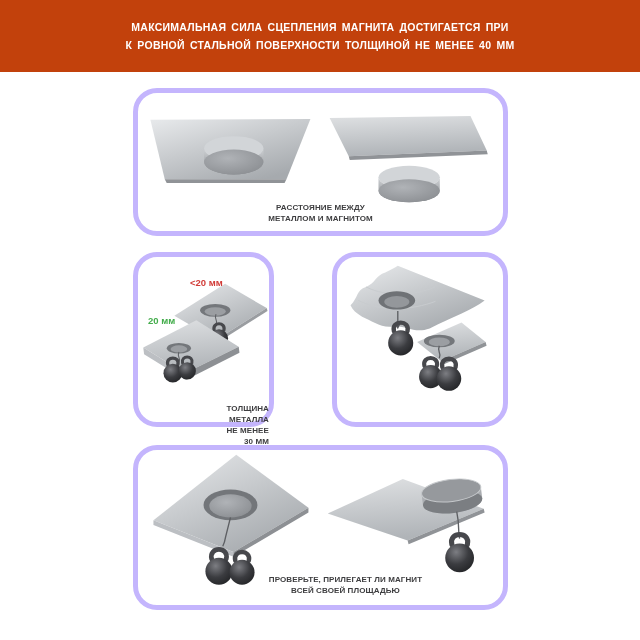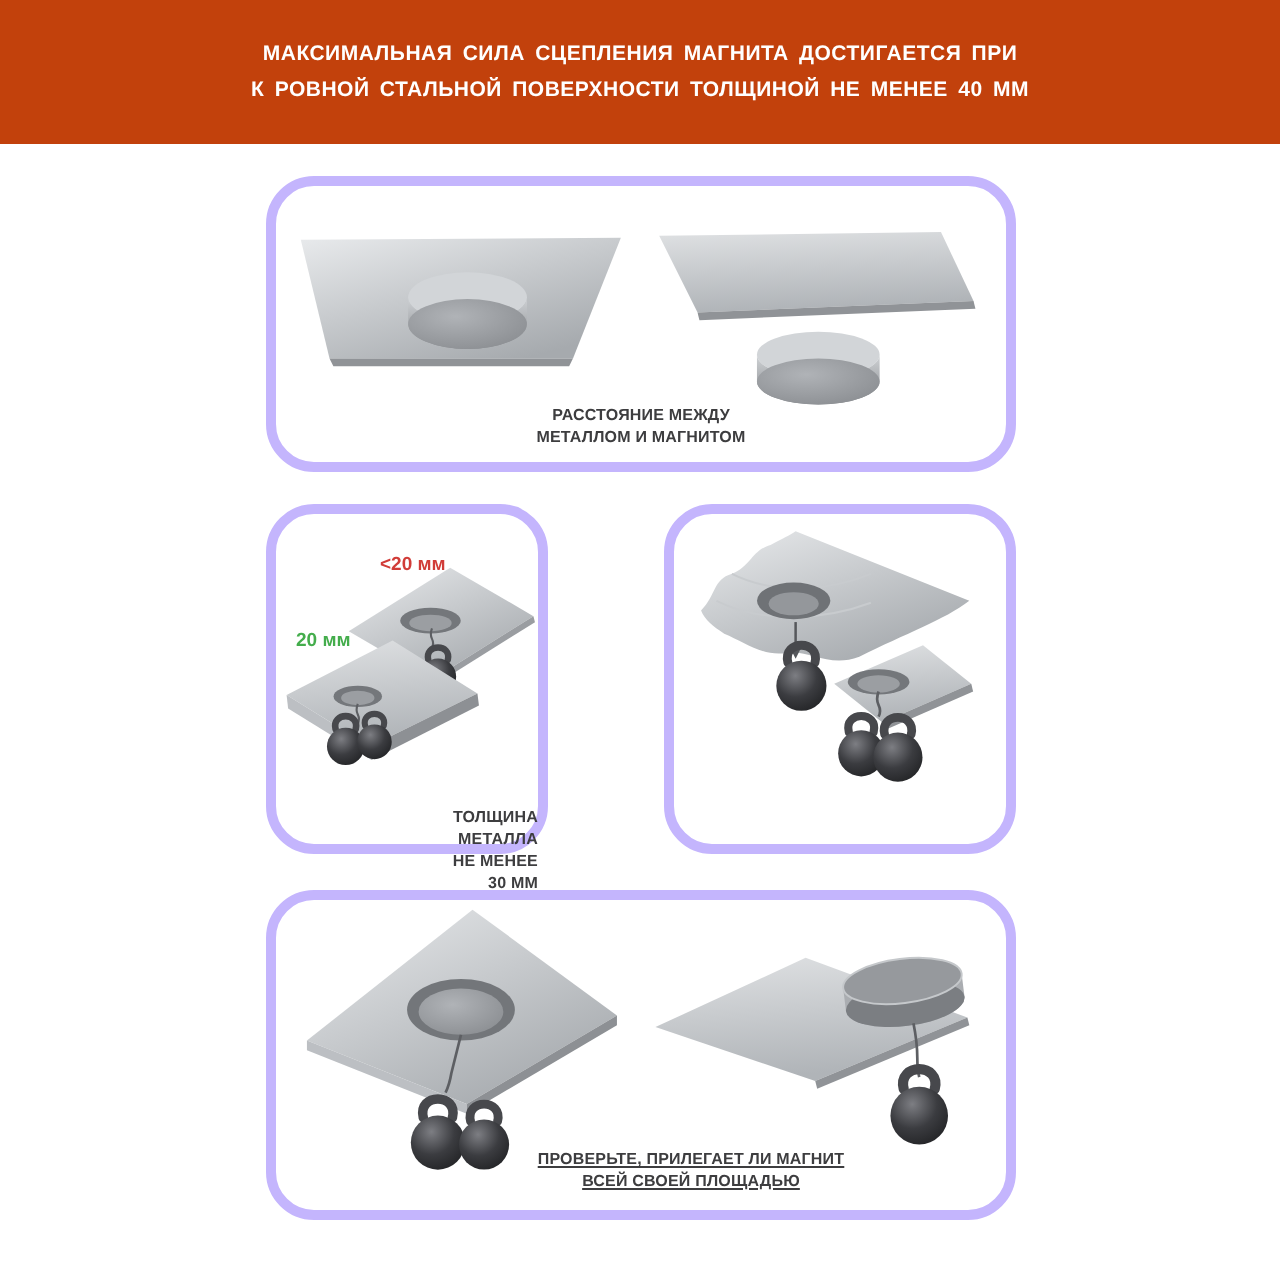--- a/index.html
+++ b/index.html
@@ -27,21 +27,21 @@
   .p4{left:133px;top:445px;width:375px;height:165px;}
   .illu{position:absolute;left:0;top:0;width:100%;height:100%;}
   .caption{
     position:absolute;font-weight:700;color:#3d3d3f;font-size:8px;line-height:10.5px;
     letter-spacing:.1px;
   }
   .cap-center{left:0;right:0;text-align:center;}
   .cap-p1{bottom:7px;}
   .cap-p2{left:88px;top:133px;text-align:right;line-height:11px;margin-top:13px;}
   .cap-p3{bottom:5px;}
-  .cap-p4{left:50px;right:0;bottom:9px;text-align:center;text-decoration:underline;}
+  .cap-p4{left:50px;right:0;bottom:9px;text-align:center;}
   .lbl{position:absolute;font-weight:700;font-size:9.5px;white-space:nowrap;}
   .lbl-thin{left:52px;top:20px;color:#d13c38;}
   .lbl-thick{left:10px;top:58px;color:#44ad4c;}
 </style>
 </head>
 <body>
 
 <div class="stage">
 
   <svg width="0" height="0" style="position:absolute" aria-hidden="true">

